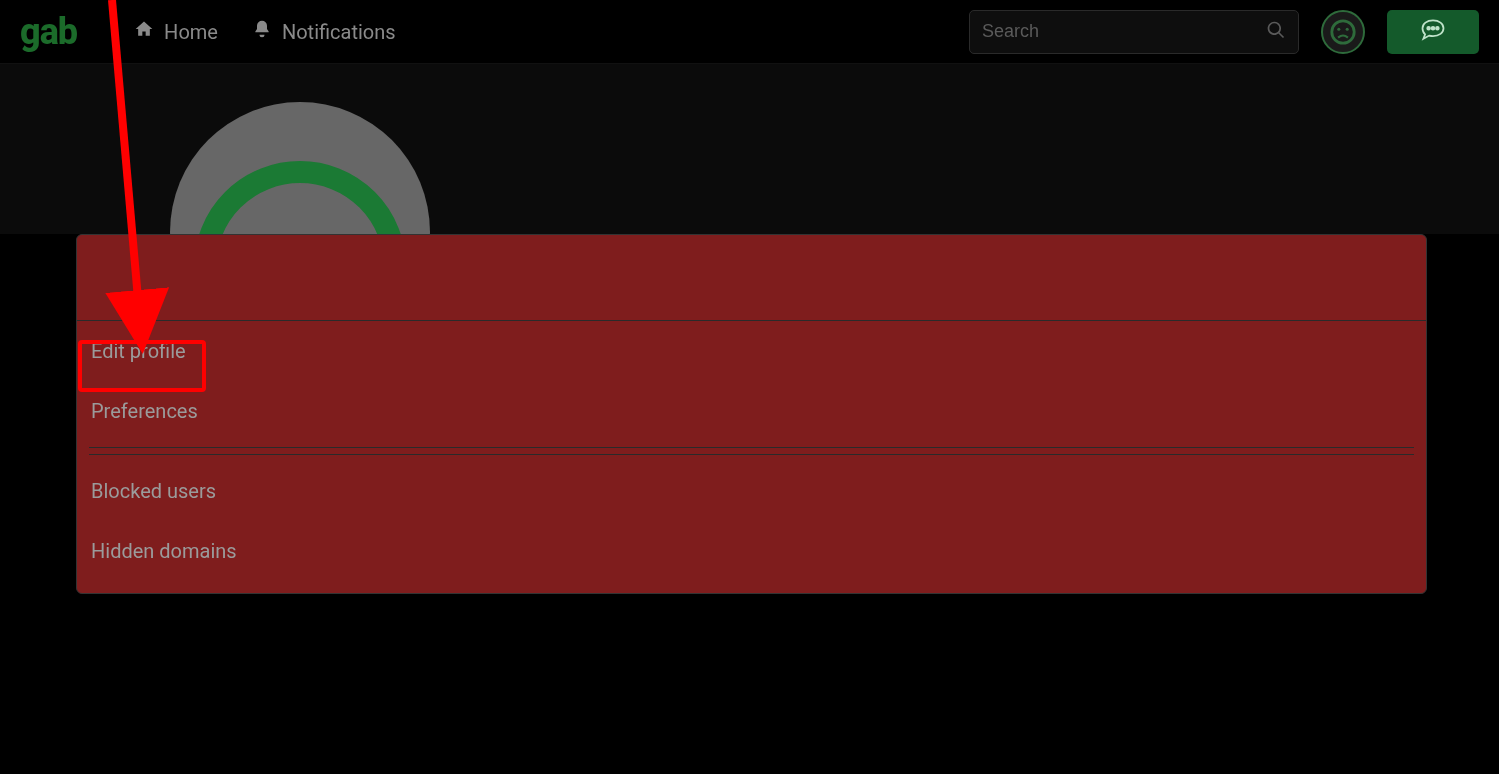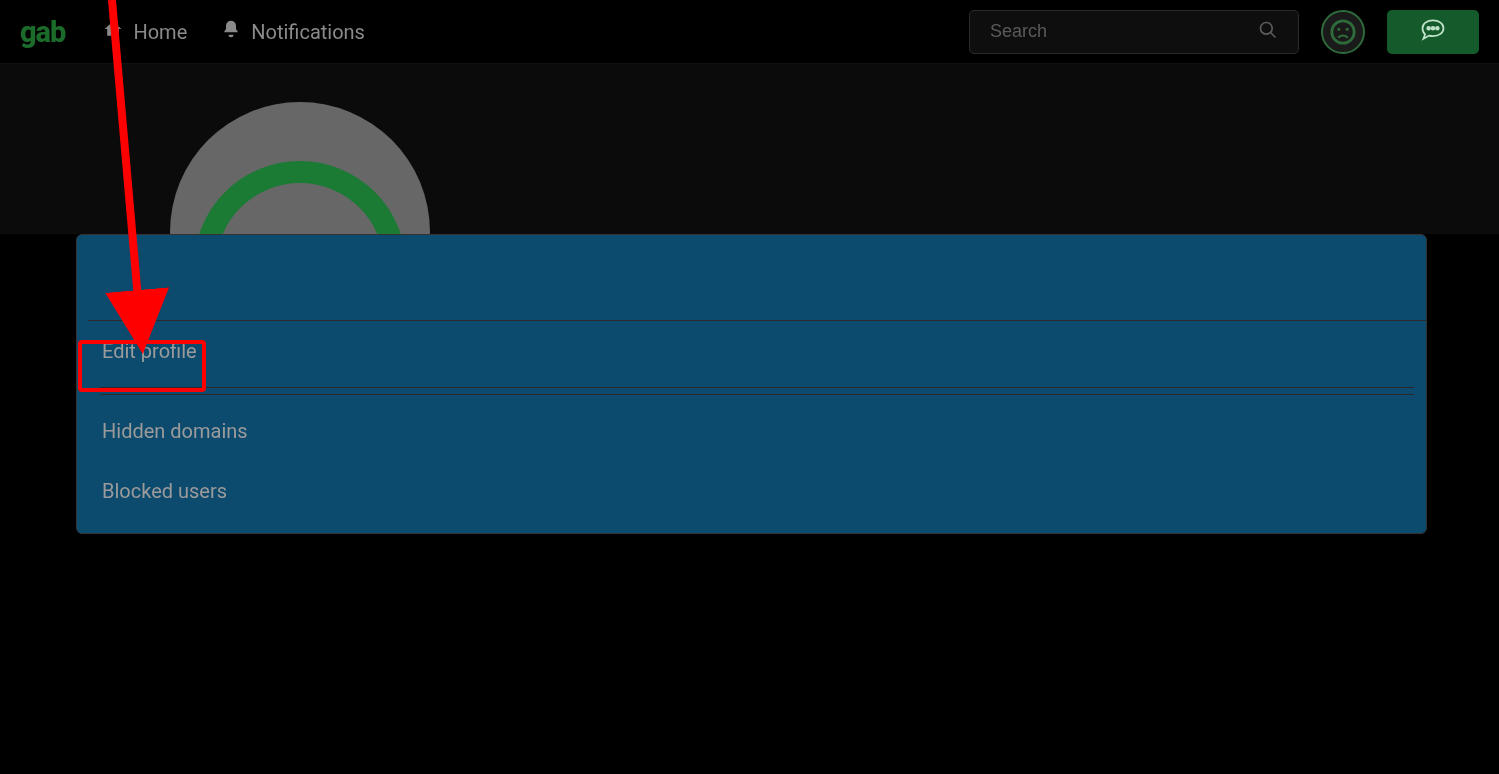--- a/index.html
+++ b/index.html
@@ -16,40 +16,40 @@
     display: flex;
     align-items: center;
     height: 64px;
     padding: 0 20px;
     background: #000;
     border-bottom: 1px solid #111;
   }
   .logo {
     color: #1b6b2a;
     font-weight: 800;
-    font-size: 29px;
+    font-size: 36px;
     letter-spacing: -1px;
-    margin-right: 38px;
+    margin-right: 57px;
     user-select: none;
   }
   .nav-links { display: flex; gap: 34px; }
   .nav-link {
     display: flex; align-items: center; gap: 10px;
     color: #8a8a8a; font-size: 20px; cursor: pointer;
   }
   .nav-link svg { width: 20px; height: 20px; fill: #8a8a8a; }
   .spacer { flex: 1; }
   .search-wrap {
     position: relative;
     width: 330px; height: 44px;
     background: #0e0e0e;
     border: 1px solid #2a2a2a;
     border-radius: 5px;
     display: flex; align-items: center;
-    padding: 0 20px;
+    padding: 0 12px;
   }
   .search-wrap input {
     flex: 1; background: transparent; border: none; outline: none;
     color: #ccc; font-size: 18px;
   }
   .search-wrap input::placeholder { color: #5a5a5a; }
   .search-wrap svg { width: 20px; height: 20px; fill: #5a5a5a; }
   .avatar-small {
     width: 44px; height: 44px; border-radius: 50%;
     margin-left: 22px;
@@ -82,23 +82,22 @@
   }
 
   
   .menu-panel {
     position: absolute;
     top: 234px;
     left: 76px;
     right: 72px;
     border: 1px solid #333;
     border-radius: 6px;
-    background: #0c4a6e;
+    background: #7f1d1d;
     padding-bottom: 12px;
-    padding-left: 11px;
   }
   .menu-panel .blank-header {
     height: 86px;
     border-bottom: 1px solid #2a2a2a;
   }
   .menu-item {
     padding: 18px 14px;
     color: #9b9b9b;
     font-size: 20px;
     cursor: pointer;
@@ -194,24 +193,25 @@
     <circle cx="98" cy="155" r="12" fill="#1b7a34"></circle>
     <circle cx="162" cy="155" r="12" fill="#1b7a34"></circle>
     <circle cx="126" cy="182" r="8" fill="#1b7a34"></circle>
   </svg>
 </div>
 
 <div class="menu-panel">
   <div class="blank-header"></div>
 
   <div class="menu-item">Edit profile</div>
+  <div class="menu-item">Preferences</div>
   <hr class="menu-divider">
   <hr class="menu-divider">
+  <div class="menu-item">Blocked users</div>
   <div class="menu-item">Hidden domains</div>
-  <div class="menu-item">Blocked users</div>
 </div>
 
 <svg class="anno-arrow" viewBox="0 0 1499 774" preserveAspectRatio="none">
   <defs>
     <marker id="arrowhead" markerWidth="8" markerHeight="8" refX="4" refY="4" orient="auto">
       <path d="M0 0 L8 4 L0 8 z" fill="#ff0000"></path>
     </marker>
   </defs>
   <line x1="112" y1="0" x2="140" y2="322" stroke="#ff0000" stroke-width="8" marker-end="url(#arrowhead)"></line>
 </svg>

